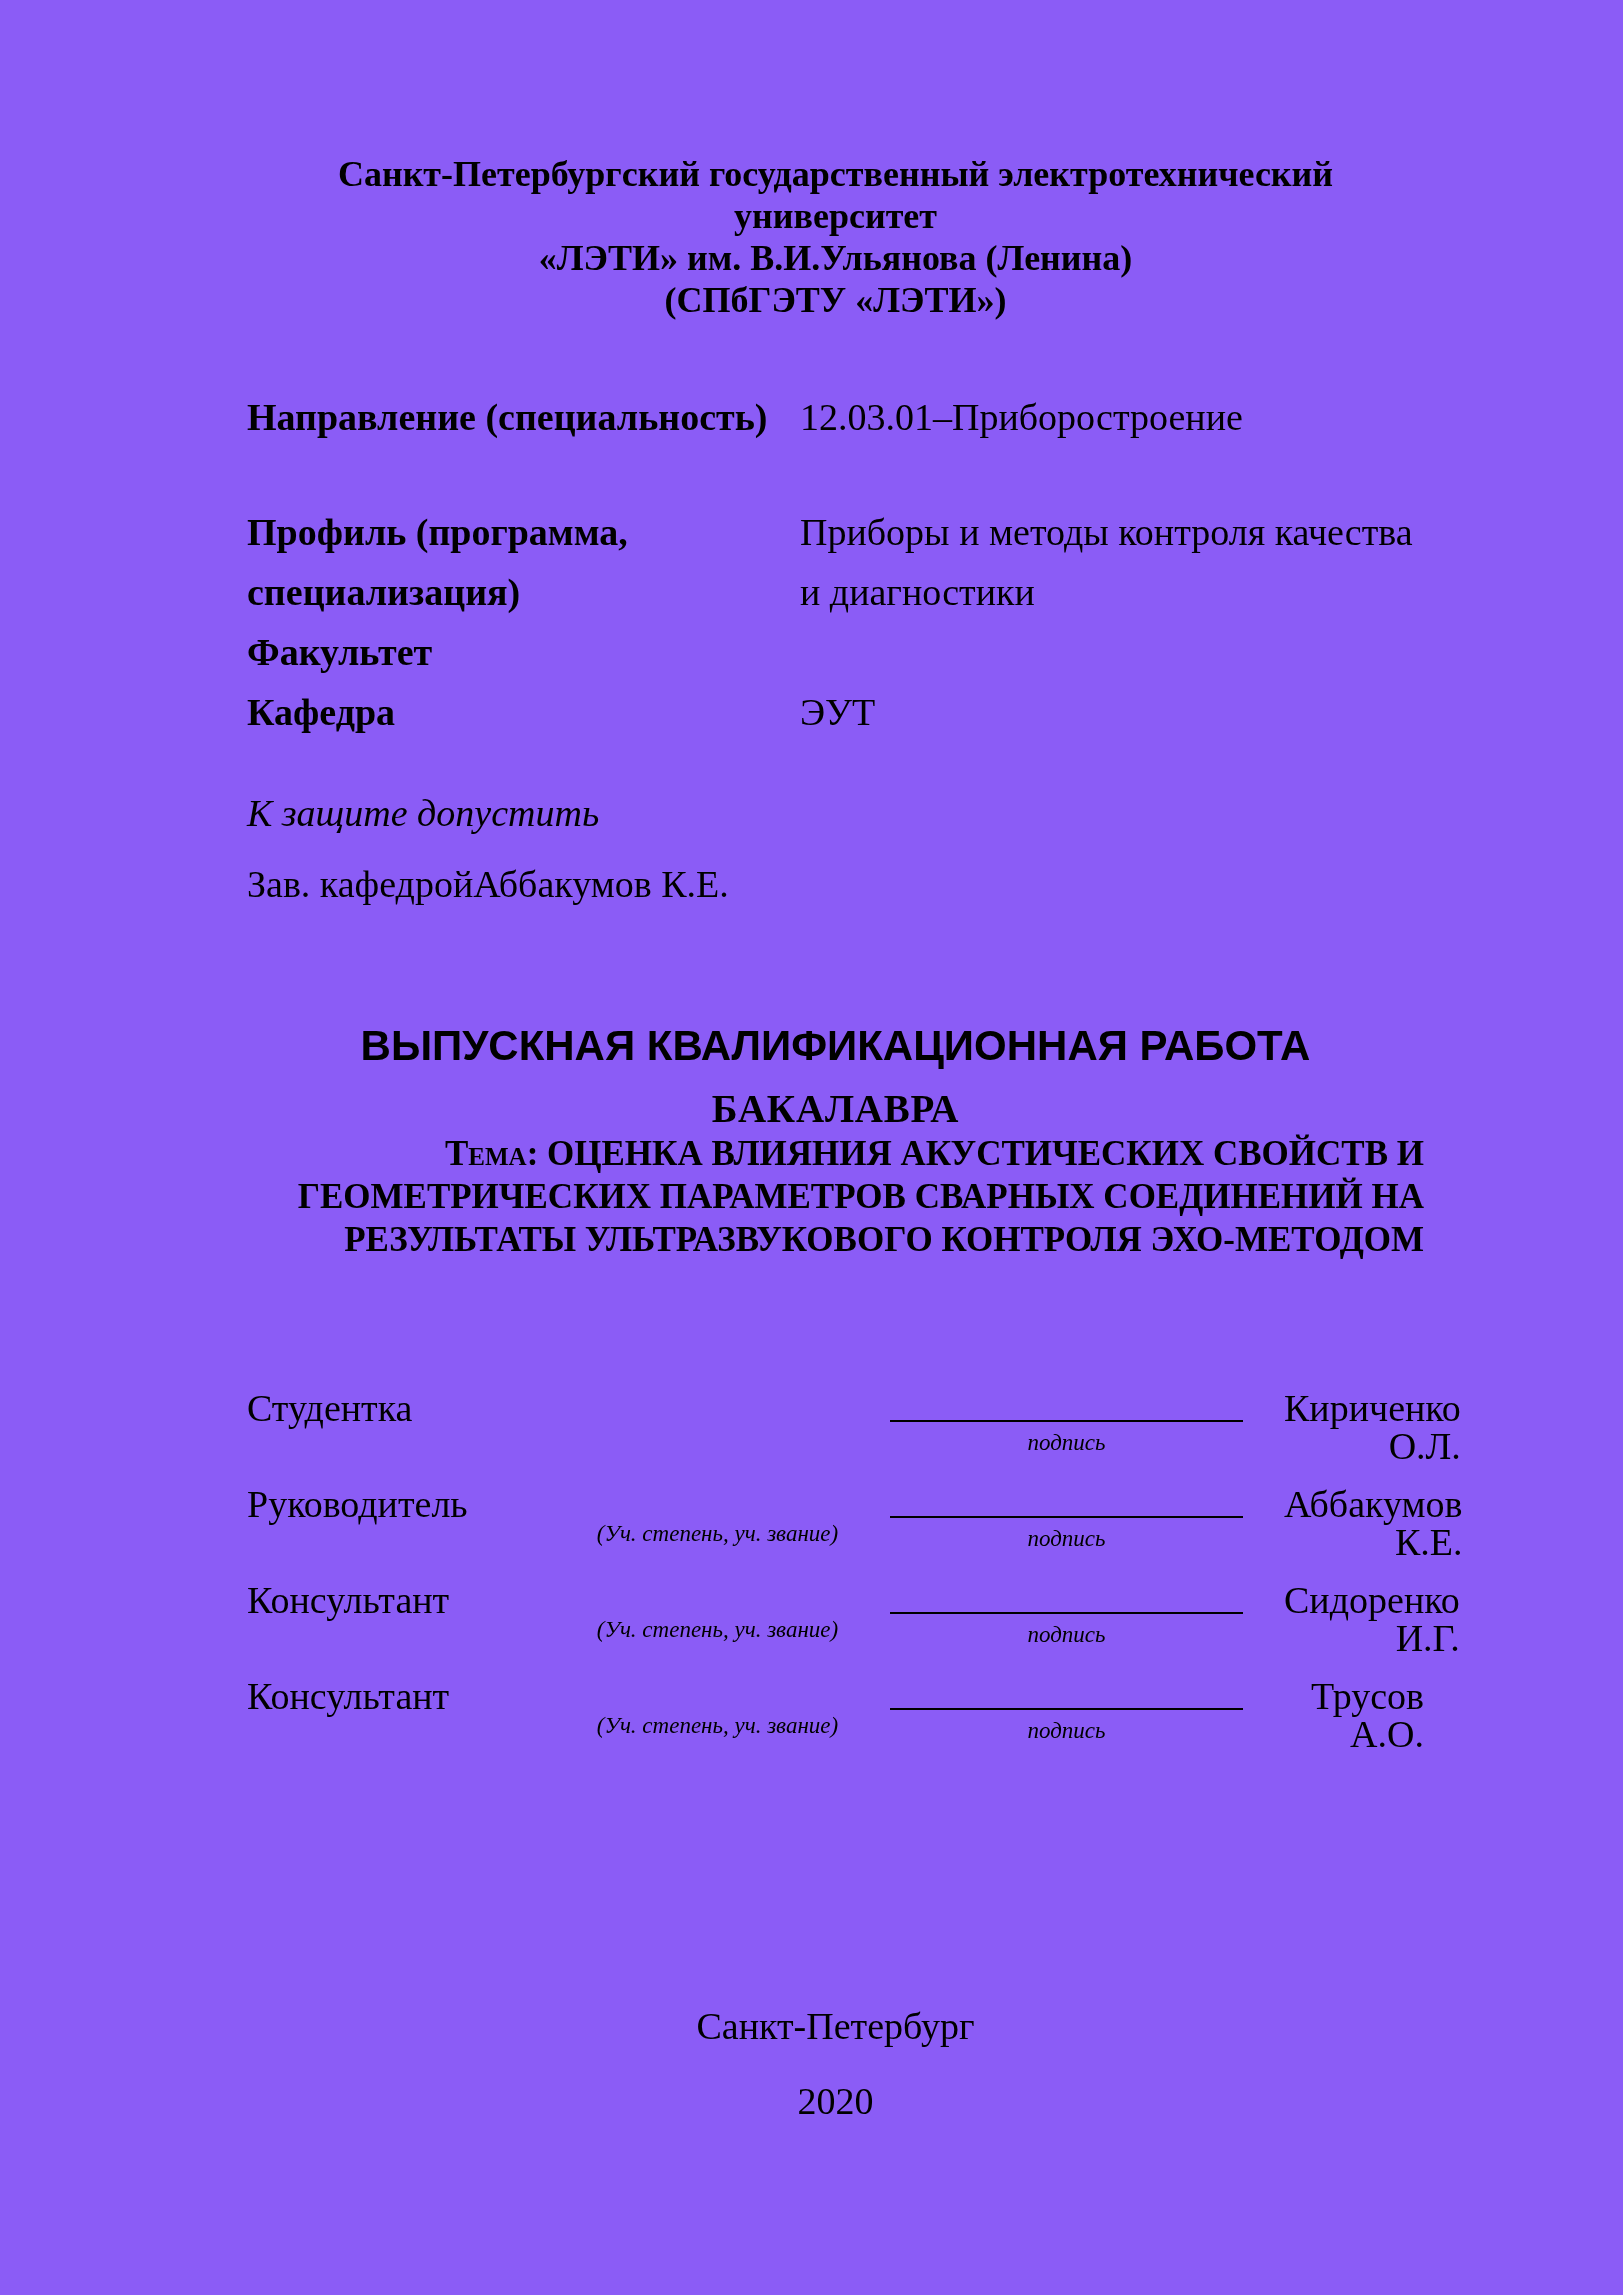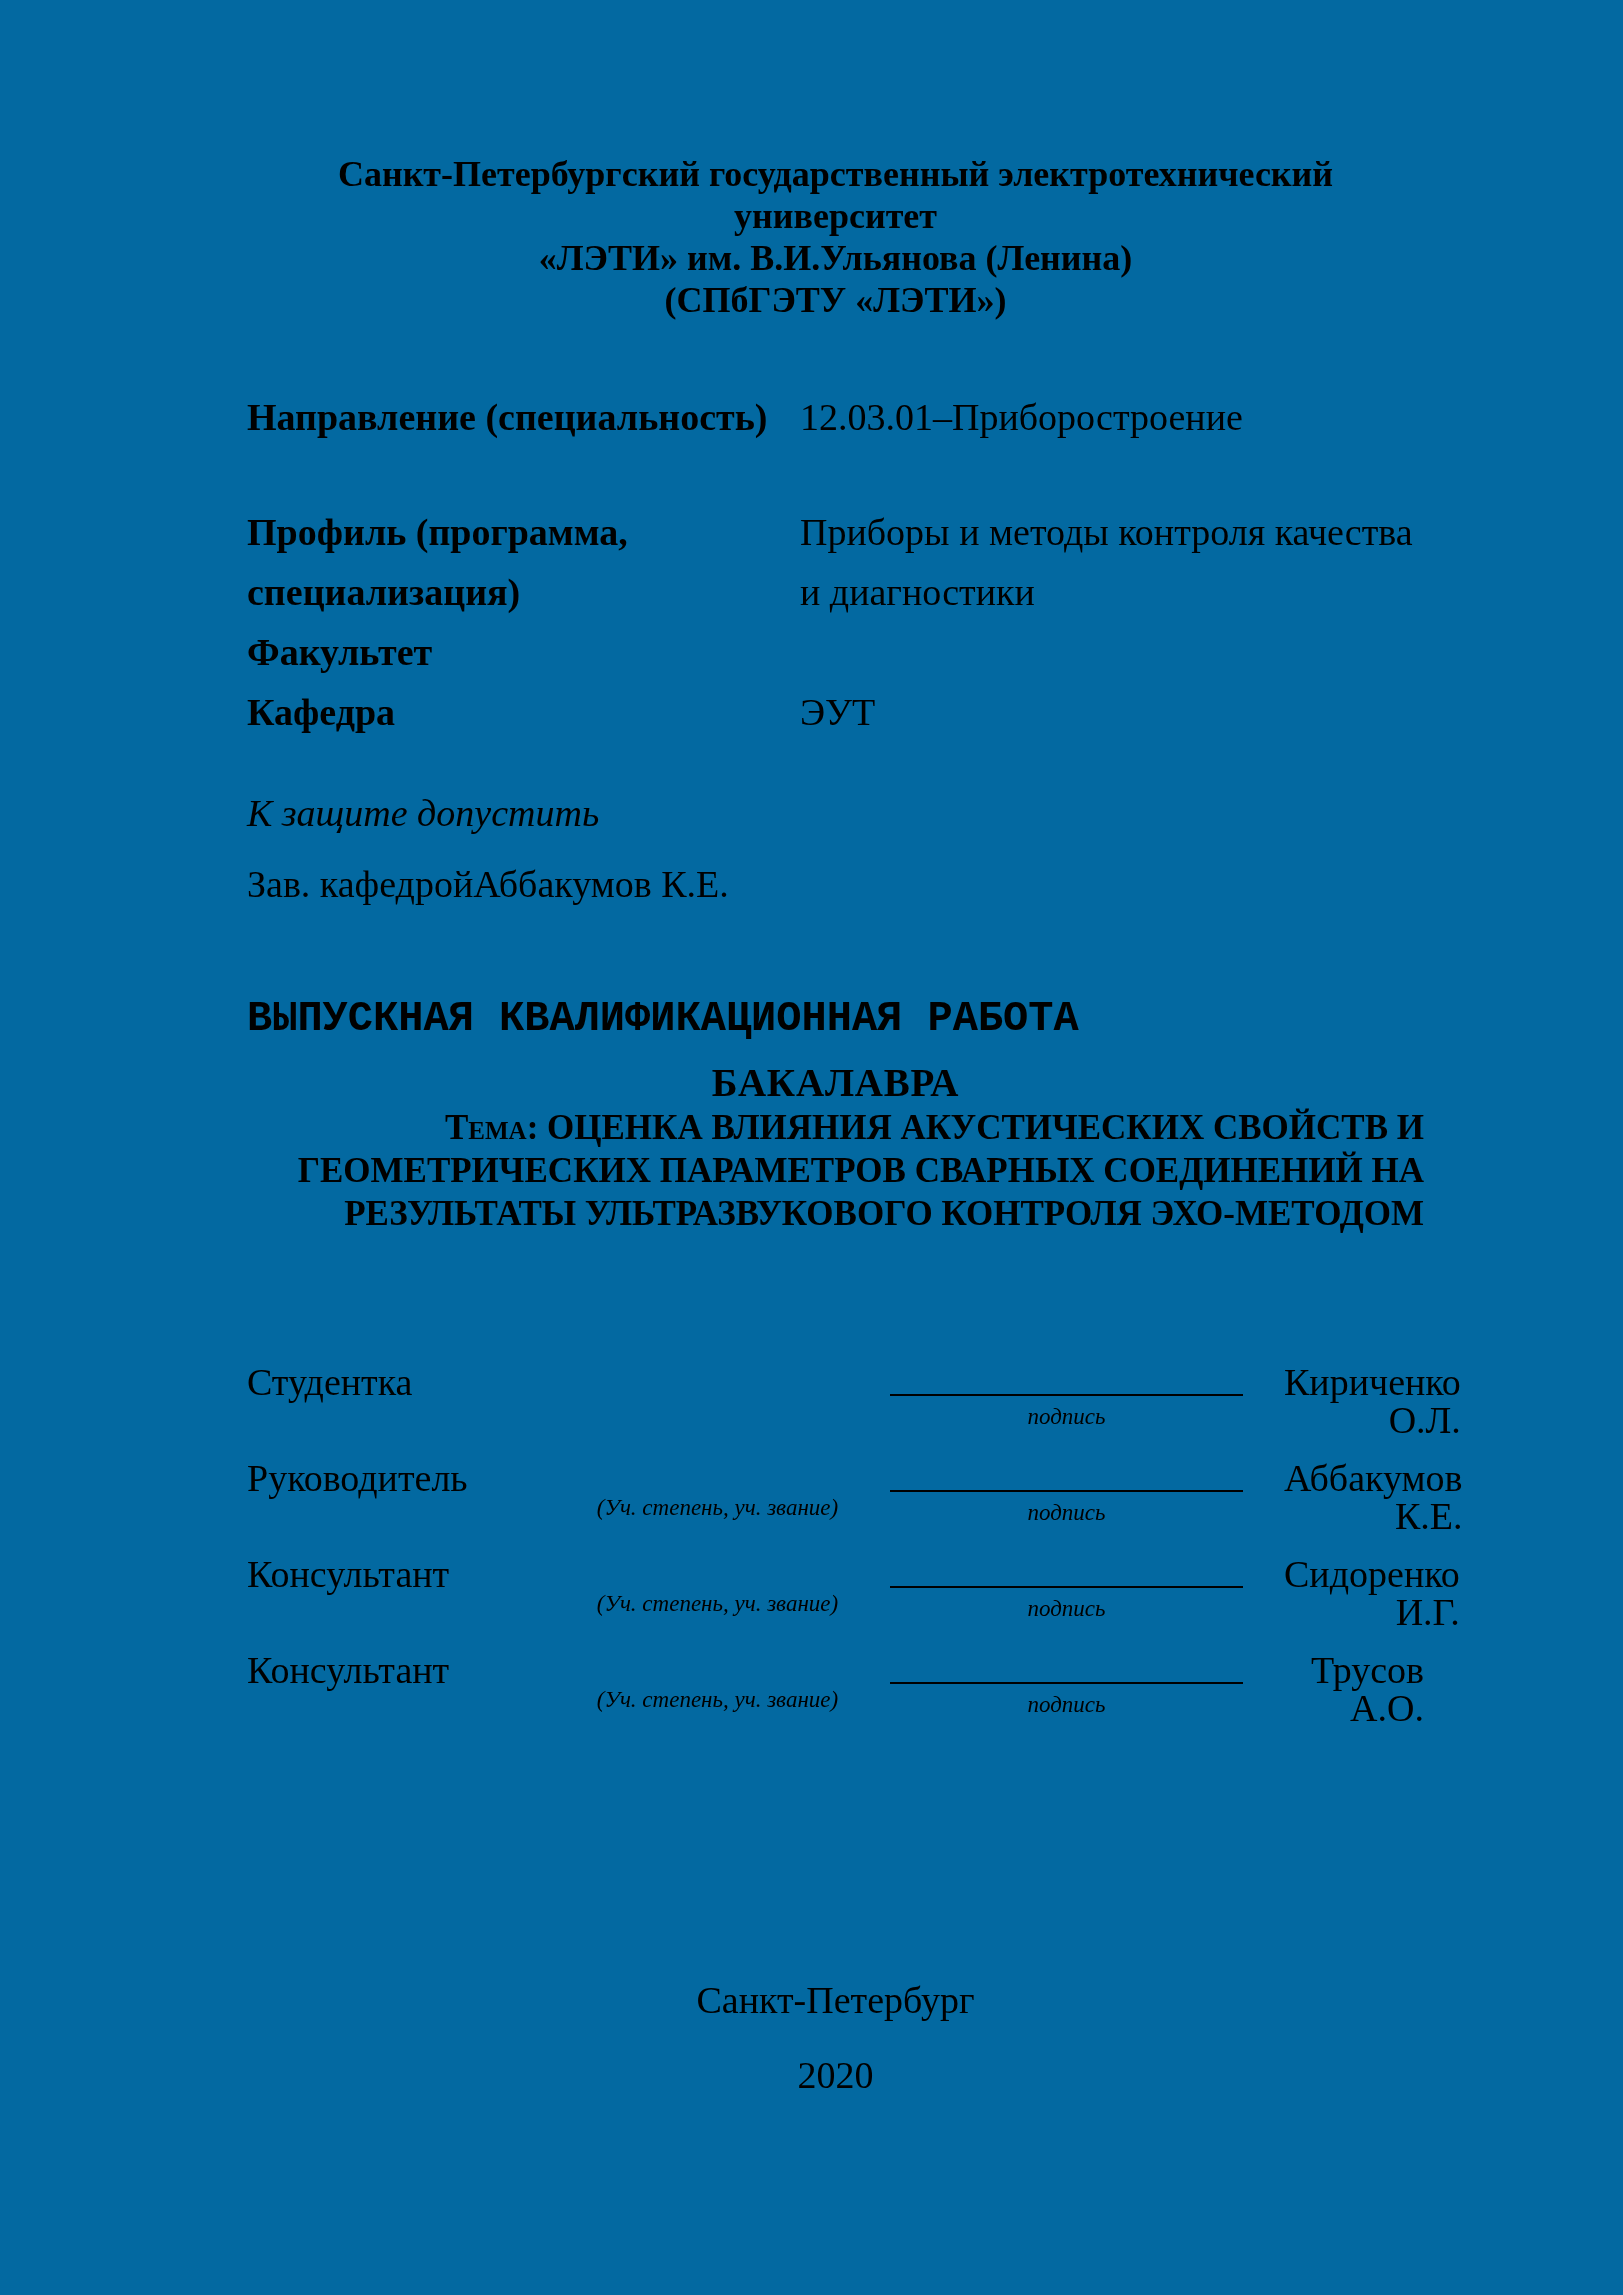--- a/index.html
+++ b/index.html
@@ -1,21 +1,21 @@
 <!DOCTYPE html>
 <html style="font-size:12.6px"><head>
 <meta charset="utf-8">
 <style>
   * { margin: 0; padding: 0; box-sizing: border-box; }
   html, body { background: #888; }
   .page {
     width: 1623px;
     height: 2295px;
     margin: 0 auto;
-    background: #0369a1;
+    background: #8b5cf6;
     color: #000000;
     font-family: "Liberation Serif", serif;
     padding: 153px 199px 31px 247px;
     overflow: hidden;
     position: relative;
   }
   
   .doc-header {
     text-align: center;
     font-weight: bold;
@@ -32,23 +32,23 @@
   }
   .field-row .field-label { font-weight: bold; padding-right: 12.6px; }
   .nowrap { white-space: nowrap; }
   .gap-after { margin-bottom: 55px; }
   
   .admission { margin-top: 42px; font-size: 38px; line-height: 59px; }
   .admit-line1 { font-style: italic; }
   .admit-row { display: flex; justify-content: flex-start; margin-top: 11.8px; }
   
   .vkr-title {
-    margin-top: 82px;
-    text-align: left;
-    font-family: Liberation Mono, monospace;
+    margin-top: 108px;
+    text-align: center;
+    font-family: Liberation Sans, sans-serif;
     font-weight: bold;
     font-size: 42px;
     line-height: 47px;
   }
   .bak-title {
     margin-top: 17.3px;
     text-align: center;
     font-weight: bold;
     font-size: 39px;
     line-height: 46px;

